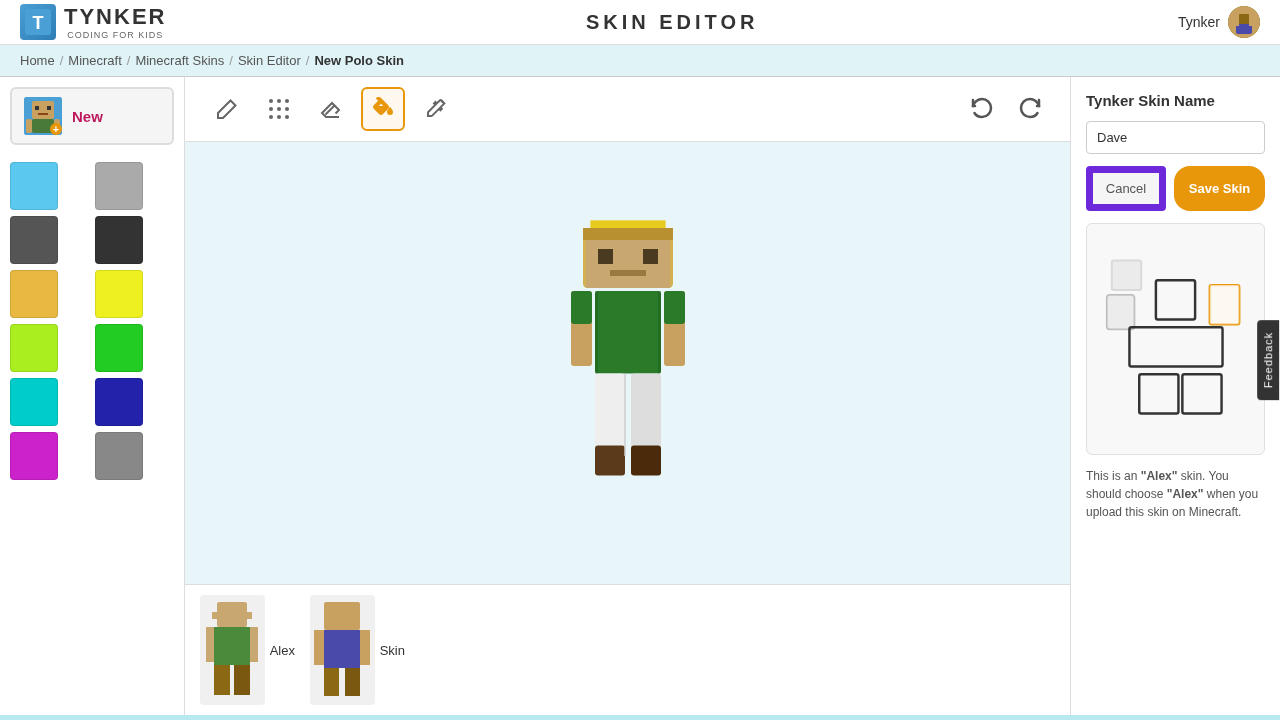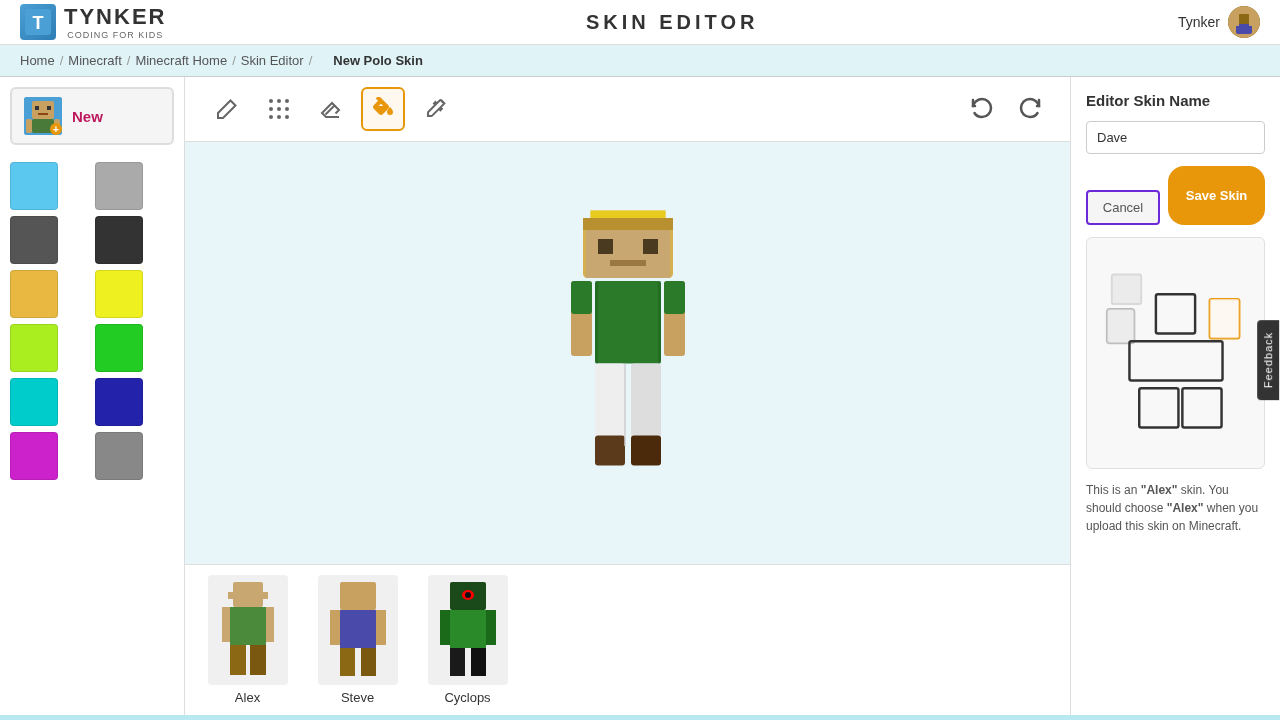--- a/index.html
+++ b/index.html
@@ -46,21 +46,21 @@
       background: #e0f4f8;
       padding: 8px 20px;
       font-size: 13px;
       color: #555;
       display: flex;
       align-items: center;
       gap: 5px;
       border-bottom: 1px solid #ccc;
     }
     #breadcrumb a { color: #555; text-decoration: none; }
-    #breadcrumb .current { color: #333; font-weight: bold; margin-left: 16px; }
+    #breadcrumb .current { color: #333; font-weight: bold; }
     #breadcrumb .sep { color: #999; }
 
     
     #main {
       display: flex;
       height: calc(720px - 45px - 37px);
       background: #e8f4f8;
     }
 
     
@@ -161,21 +161,21 @@
     #skin-templates {
       background: white;
       border-top: 1px solid #ddd;
       padding: 10px 15px;
       display: flex;
       gap: 15px;
       overflow: hidden;
     }
     .skin-template {
       display: flex;
-      flex-direction: column;
+      flex-direction: row;
       align-items: center;
       gap: 5px;
       cursor: pointer;
       width: 95px;
       flex-shrink: 0;
     }
     .skin-template-img {
       width: 80px; height: 110px;
       background: #f0f0f0;
       border-radius: 4px;
@@ -202,27 +202,26 @@
       border-radius: 4px;
       padding: 8px 10px;
       font-size: 13px;
       color: #333;
       outline: none;
     }
     #btn-row { display: flex; gap: 8px; }
     #cancel-btn {
       flex: 1;
       padding: 8px;
-      border: 2px solid #6d28d9;
+      border: 7px solid #6d28d9;
       border-radius: 4px;
       background: #f5f5f5;
       font-size: 13px;
       cursor: pointer;
       color: #555;
-      margin-top: 24px;
     }
     #save-btn {
       flex: 1.5;
       padding: 8px;
       border: none;
       border-radius: 16px;
       background: #e8960a;
       color: white;
       font-size: 13px;
       font-weight: bold;
@@ -295,21 +294,21 @@
       </svg>
     </div>
   </div>
 </div>
 
 <div id="breadcrumb">
   <a href="#">Home</a>
   <span class="sep">/</span>
   <a href="#">Minecraft</a>
   <span class="sep">/</span>
-  <a href="#">Minecraft Home</a>
+  <a href="#">Minecraft Skins</a>
   <span class="sep">/</span>
   <a href="#">Skin Editor</a>
   <span class="sep">/</span>
   <span class="current">New Polo Skin</span>
 </div>
 
 <div id="main">
 
   <div id="left-panel">
     <button id="skin-preview-btn">
@@ -458,43 +457,27 @@
         <div class="skin-template-img">
           <svg width="60" height="100" viewBox="0 0 60 100">
             <rect x="12" y="2" width="36" height="28" rx="2" fill="#c8a060"></rect>
             <rect x="12" y="30" width="36" height="38" fill="#4a4aaa"></rect>
             <rect x="2" y="30" width="10" height="35" fill="#c8a060"></rect>
             <rect x="48" y="30" width="10" height="35" fill="#c8a060"></rect>
             <rect x="12" y="68" width="15" height="28" fill="#8B6914"></rect>
             <rect x="33" y="68" width="15" height="28" fill="#7a5810"></rect>
           </svg>
         </div>
-        <span class="skin-template-label">Steve</span>
-      </div>
-      <div class="skin-template">
-        <div class="skin-template-img">
-          <svg width="60" height="100" viewBox="0 0 60 100">
-            <rect x="12" y="2" width="36" height="28" rx="2" fill="#1a4a1a"></rect>
-            <rect x="12" y="30" width="36" height="38" fill="#2a8a2a"></rect>
-            <rect x="2" y="30" width="10" height="35" fill="#1a6a1a"></rect>
-            <rect x="48" y="30" width="10" height="35" fill="#1a6a1a"></rect>
-            <rect x="12" y="68" width="15" height="28" fill="#1a1a1a"></rect>
-            <rect x="33" y="68" width="15" height="28" fill="#111"></rect>
-
-            <ellipse cx="30" cy="15" rx="6" ry="5" fill="red"></ellipse>
-            <ellipse cx="30" cy="15" rx="3" ry="3" fill="#111"></ellipse>
-          </svg>
-        </div>
-        <span class="skin-template-label">Cyclops</span>
+        <span class="skin-template-label">Skin</span>
       </div>
     </div>
   </div>
 
   <div id="right-panel">
-    <div id="create-skin-title">Editor Skin Name</div>
+    <div id="create-skin-title">Tynker Skin Name</div>
     <input id="skin-name-input" type="text" value="Dave" placeholder="Enter skin name" style="">
     <div id="btn-row">
       <button id="cancel-btn">Cancel</button>
       <button id="save-btn">Save Skin</button>
     </div>
 
     <div id="skin-type-diagram">
       <svg id="skin-diagram-svg" viewBox="0 0 150 200">
 
         <rect x="5" y="55" width="28" height="35" rx="3" fill="none" stroke="#bbb" stroke-width="2" stroke-dasharray="0"></rect>

